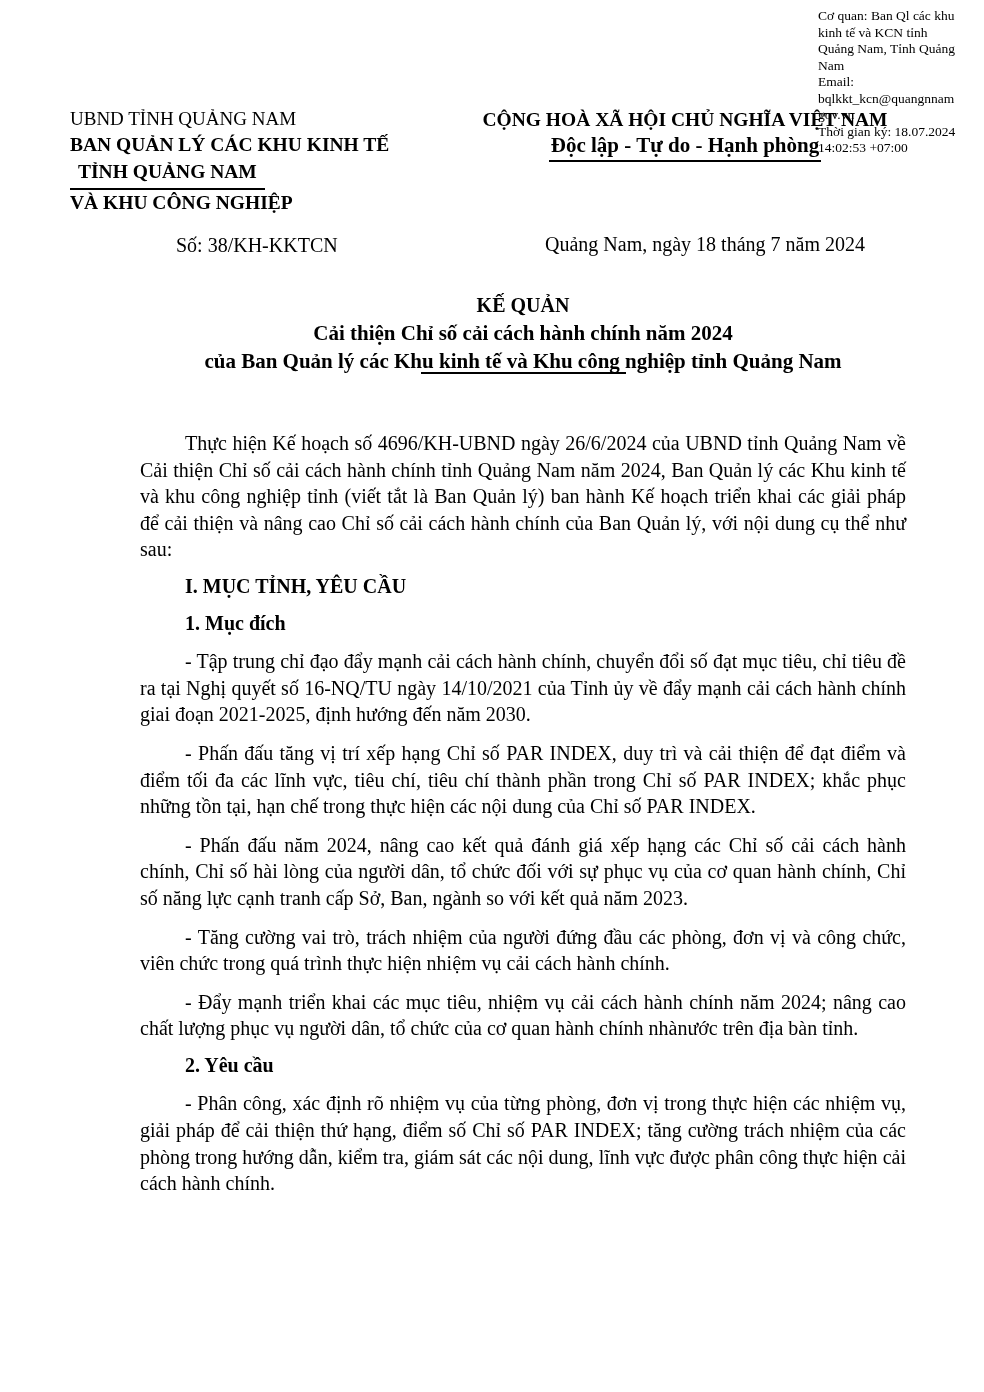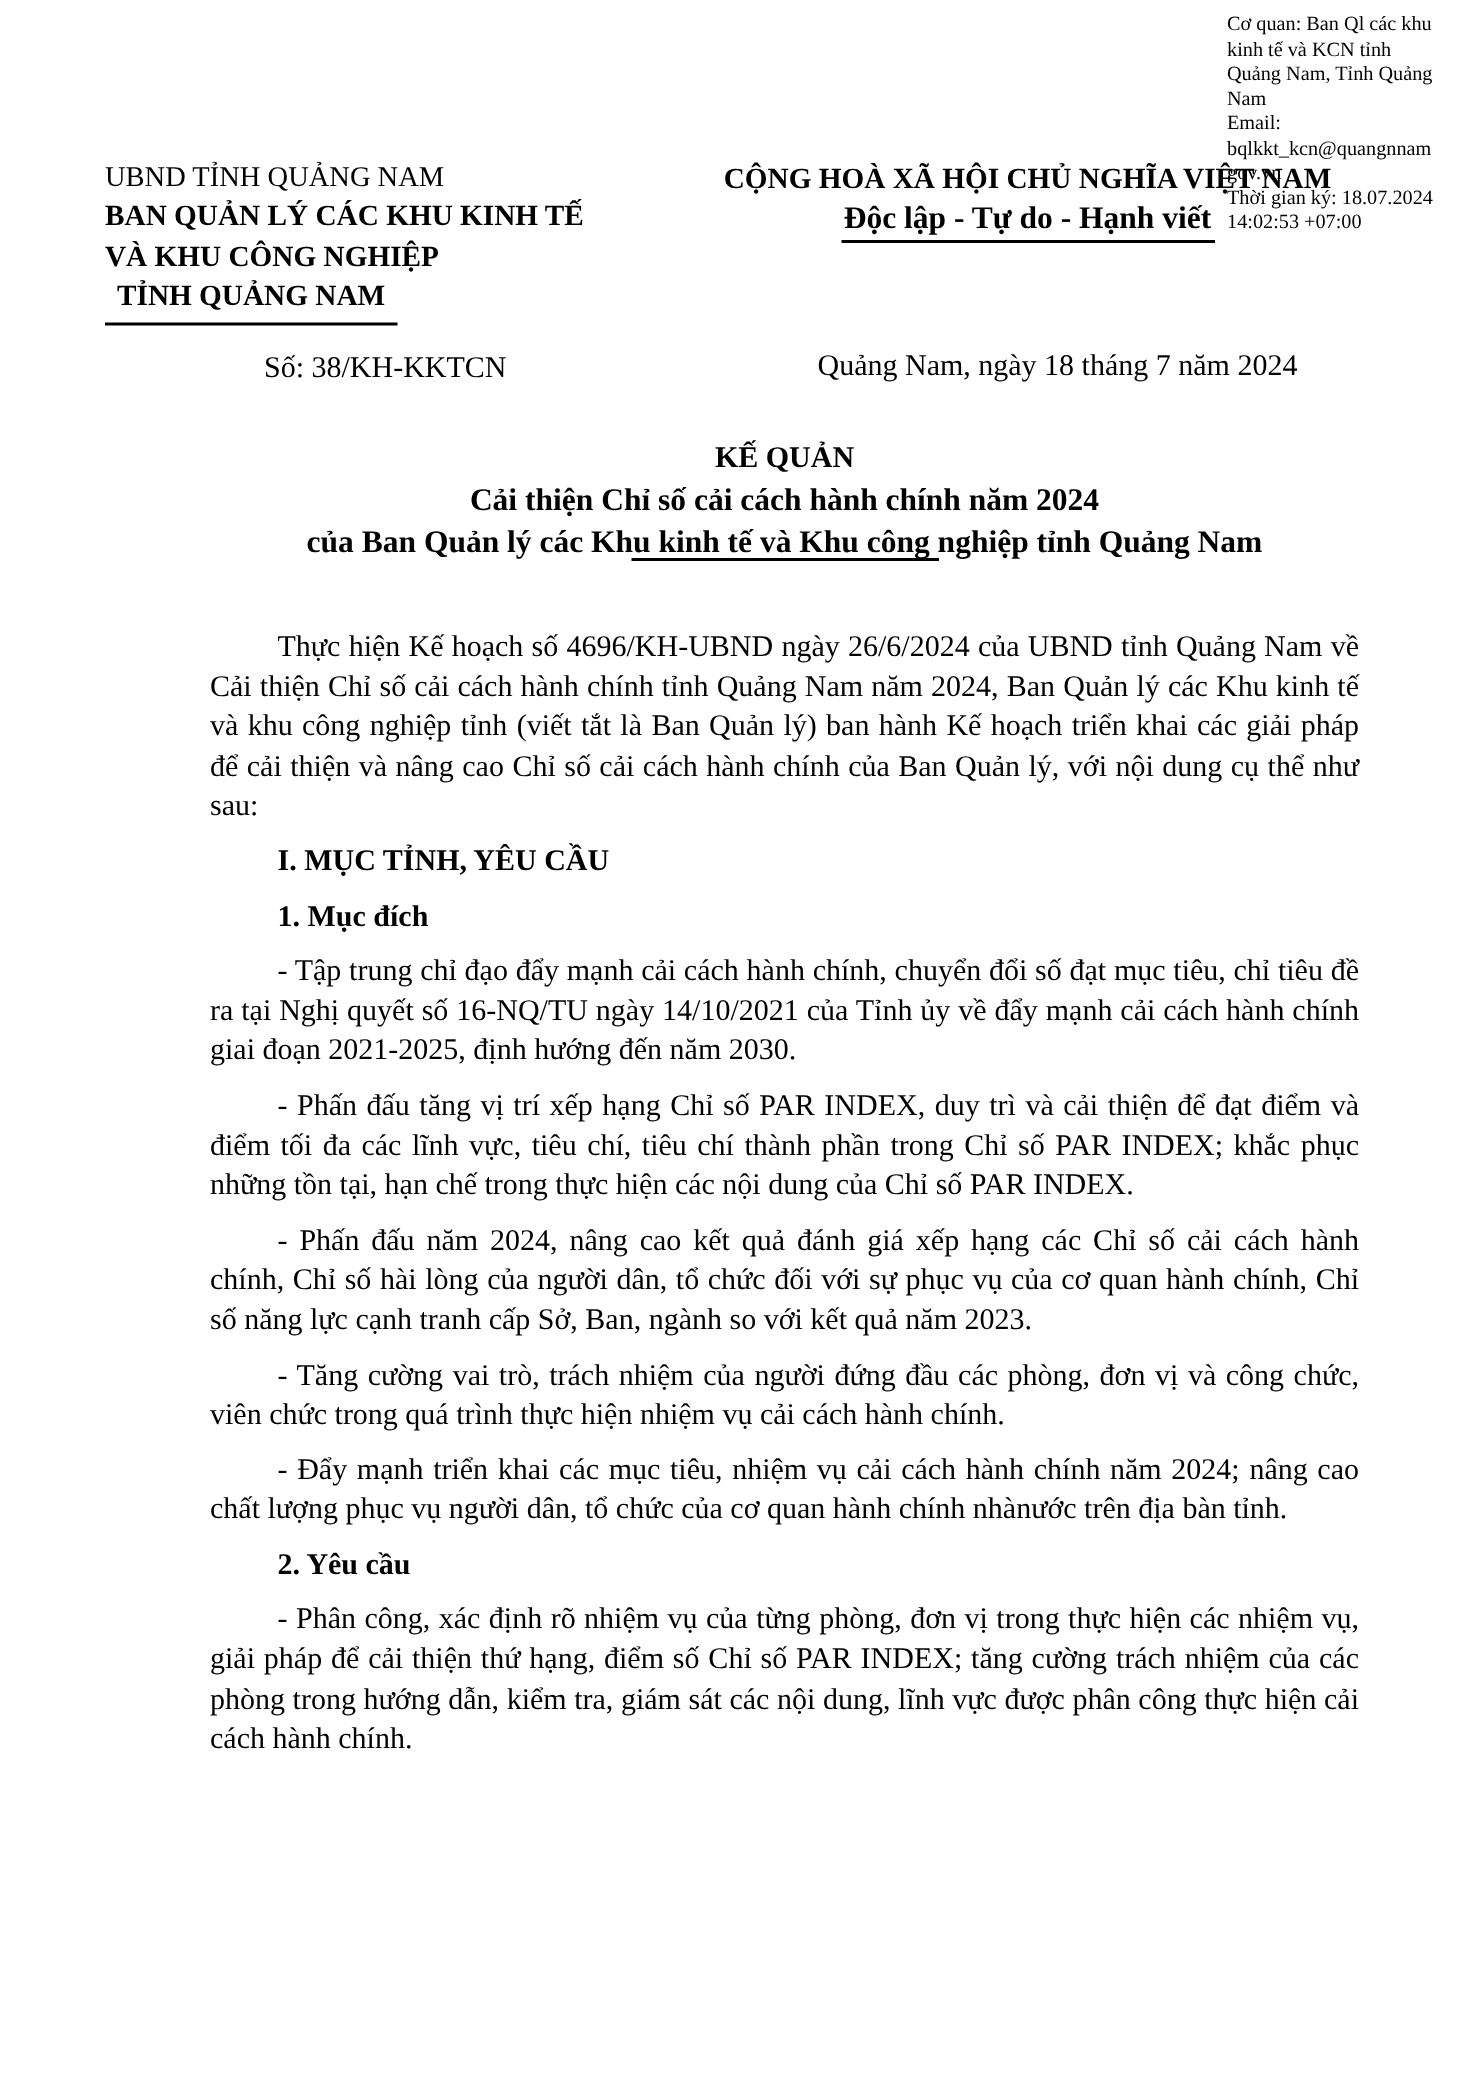--- a/index.html
+++ b/index.html
@@ -65,21 +65,21 @@
     border-bottom: 2px solid #000;
     margin: -3px auto 0 auto;
   }
 
   
   .doc-body {
     position: absolute; left: 140px; top: 418px; width: 766px;
     font-size: 20px; line-height: 26.6px;
     text-align: justify;
   }
-  .doc-body .para { margin: 0 0 10px 0; text-indent: 45px; }
+  .doc-body .para { margin: 12px 0 10px 0; text-indent: 45px; }
   .doc-body .sect {
     font-weight: bold;
     margin: 4px 0 10px 45px;
     text-align: left;
   }
 </style>
 </head>
 <body>
 
 <div class="page">
@@ -92,28 +92,28 @@
     <div>Email:</div>
     <div>bqlkkt_kcn@quangnnam</div>
     <div>gov.vn</div>
     <div>Thời gian ký: 18.07.2024</div>
     <div>14:02:53 +07:00</div>
   </div>
 
   <div class="hdr-left">
     <div class="parent">UBND TỈNH QUẢNG NAM</div>
     <div class="agency">BAN QUẢN LÝ CÁC KHU KINH TẾ</div>
+    <div class="agency"><span class="agency-u">TỈNH QUẢNG NAM</span></div>
     <div class="agency">VÀ KHU CÔNG NGHIỆP</div>
-    <div class="agency"><span class="agency-u">TỈNH QUẢNG NAM</span></div>
   </div>
   <div class="doc-number">Số: 38/KH-KKTCN</div>
 
   <div class="hdr-right">
     <div class="national">CỘNG HOÀ XÃ HỘI CHỦ NGHĨA VIỆT NAM</div>
-    <div><span class="motto">Độc lập - Tự do - Hạnh viết</span></div>
+    <div><span class="motto">Độc lập - Tự do - Hạnh phòng</span></div>
   </div>
   <div class="place-date">Quảng Nam, ngày 18 tháng 7 năm 2024</div>
 
   <div class="title-block">
     <div class="t1">KẾ QUẢN</div>
     <div class="t2">Cải thiện Chỉ số cải cách hành chính năm 2024</div>
     <div class="t2">của Ban Quản lý các Khu kinh tế và Khu công nghiệp tỉnh Quảng Nam</div>
     <div class="title-sep"></div>
   </div>
 

